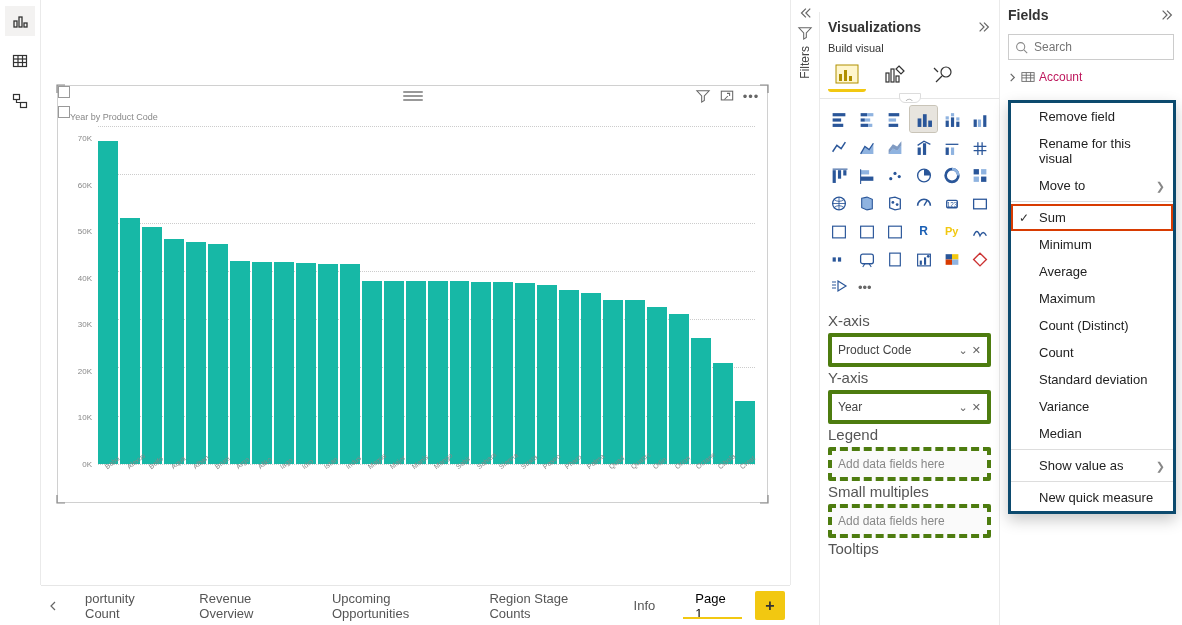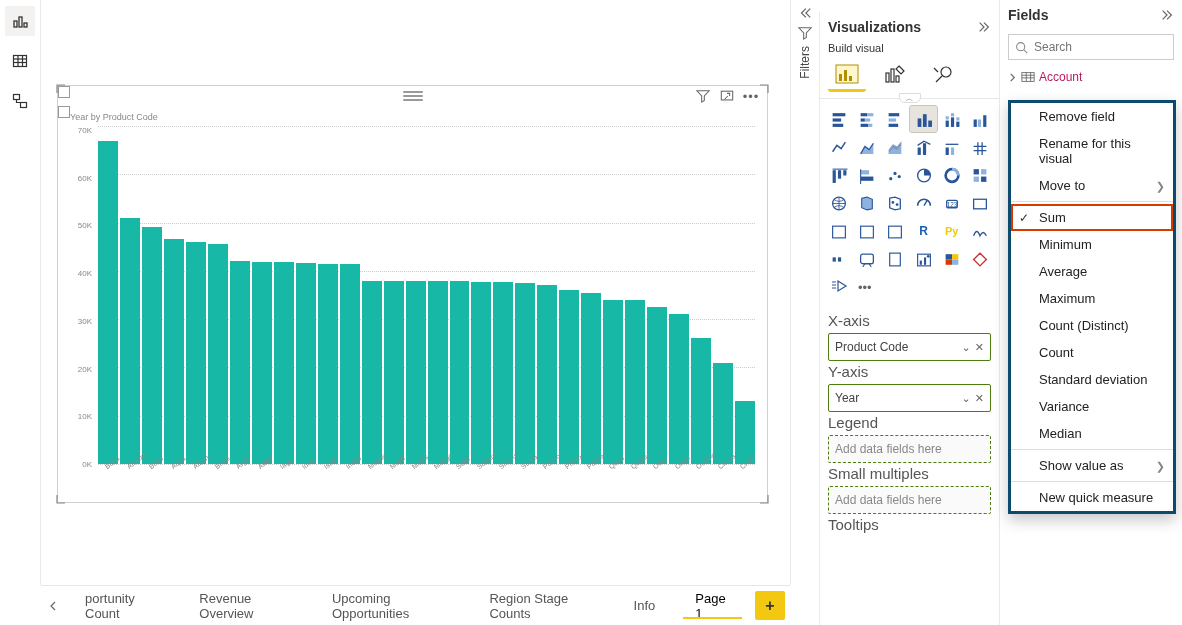--- a/index.html
+++ b/index.html
@@ -26,21 +26,21 @@
   .corner svg { display:block; }
   .chart-topbar { height:20px; display:flex; align-items:center; justify-content:center; position:relative; border-bottom:1px solid transparent; }
   .grip { width:20px; height:10px; display:flex; flex-direction:column; justify-content:space-between; }
   .grip div { height:2px; background:#999; border-radius:1px; }
   .chart-topicons { position:absolute; right:8px; top:2px; display:flex; gap:8px; color:#666; }
   .chart-topicons span { width:16px; height:16px; display:flex; align-items:center; justify-content:center; cursor:pointer; }
 
   .chart-body { position:absolute; left:8px; right:8px; top:26px; bottom:8px; }
   .chart-title { font-size:9px; color:#888; margin-left:4px; margin-bottom:2px; }
   .plot-area { position:absolute; left:4px; right:4px; top:14px; bottom:0; }
-  .y-axis { position:absolute; left:0; top:4px; bottom:30px; width:24px; }
+  .y-axis { position:absolute; left:0; top:12px; bottom:30px; width:24px; }
   .y-tick { position:absolute; right:2px; font-size:8px; color:#888; transform:translateY(-50%); }
   .plot-grid { position:absolute; left:28px; right:0; top:0; bottom:30px;}
   .gridline { position:absolute; left:0; right:0; border-top:1px dotted #ccc; }
   .bars { position:absolute; left:28px; right:0; bottom:30px; top:0; display:flex; align-items:flex-end; gap:2px; }
   .bar { flex:1; background:#17b8a6; min-width:0; }
   .x-axis { position:absolute; left:28px; right:0; bottom:0; height:30px; display:flex; }
   .x-label { flex:1; min-width:0; font-size:7px; color:#888; text-align:left; white-space:nowrap; overflow:hidden; transform-origin:top left; transform:rotate(-38deg) translate(4px,4px); }
 
   
   .page-tabs { position:absolute; left:41px; right:392px; bottom:0; height:40px; background:#fff; border-top:1px solid #e6e6e6; display:flex; align-items:stretch; }
@@ -66,21 +66,21 @@
   .viz-grid { padding:2px 6px; display:grid; grid-template-columns:repeat(6, 1fr); gap:2px; }
   .viz-cell { height:26px; display:flex; align-items:center; justify-content:center; color:#2a5699; border-radius:2px; cursor:pointer; }
   .viz-cell.sel { background:#e7e4de; outline:1px solid #c9c4b8; }
   .viz-cell svg { stroke:#2a5699; }
   .viz-cell.special-r { color:#1a5fb4; font-weight:700; font-size:12px;}
   .viz-cell.special-py { color:#f2c811; font-weight:700; font-size:11px;}
   .viz-extra-row { display:flex; padding:0 6px 6px 6px; gap:6px; align-items:center; }
 
   .field-wells { padding:4px 8px 8px 8px; overflow-y:auto; flex:1;}
   .well-label { font-size:15px; color:#555; margin:2px 0 4px 0; }
-  .well-box { border:1px solid #4d7c0f; border-radius:2px; padding:6px; font-size:12px; color:#444; display:flex; align-items:center; justify-content:space-between; }
+  .well-box { border:4px solid #4d7c0f; border-radius:2px; padding:6px; font-size:12px; color:#444; display:flex; align-items:center; justify-content:space-between; }
   .well-box.placeholder { background:#fafafa; color:#888; border-style:dashed; }
   .well-box .well-icons { color:#666; font-size:11px; display:flex; gap:4px; }
 
   
   .fields-pane { position:absolute; right:0; top:0; width:183px; bottom:0; background:#fff; border-left:1px solid #eaeaea; display:flex; flex-direction:column; }
   .search-box { margin:4px 8px 4px 8px; border:1px solid #ccc; height:26px; display:flex; align-items:center; padding:0 6px; gap:4px; color:#888; }
   .search-box input { border:none; outline:none; flex:1; font-size:12px; background:transparent; }
   .fields-tree { padding:4px 8px; }
   .tree-item { display:flex; align-items:center; gap:4px; font-size:12px; color:#be185d; cursor:pointer; padding:2px 0;}
 

